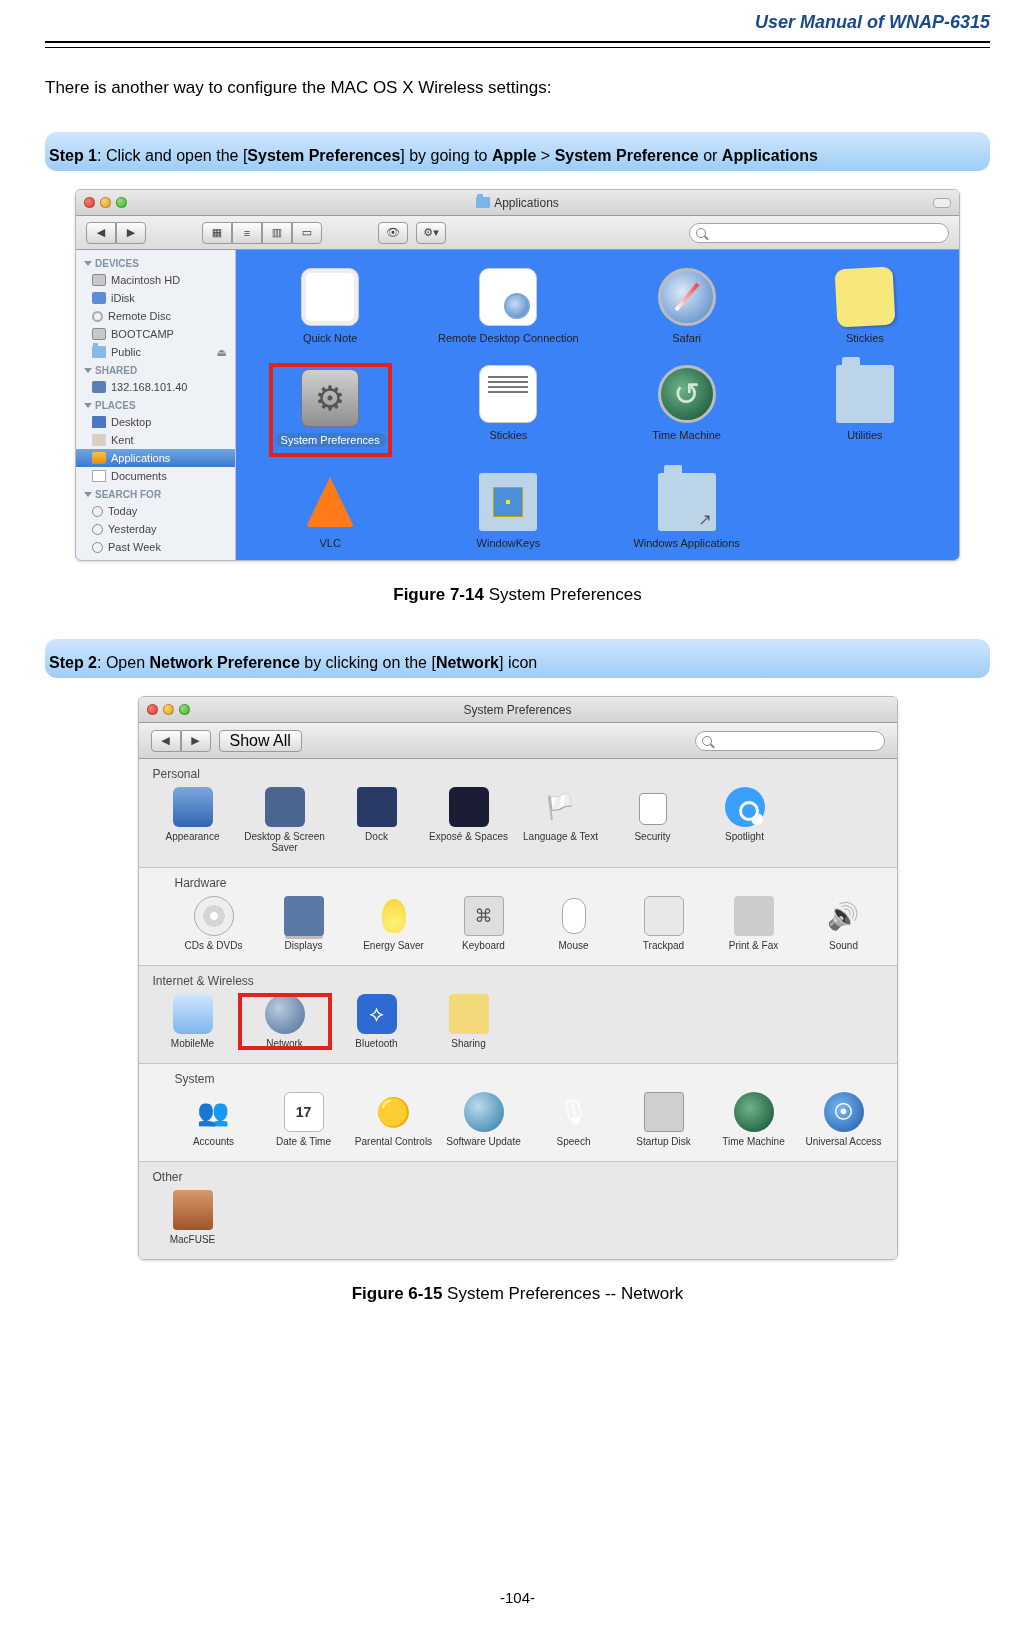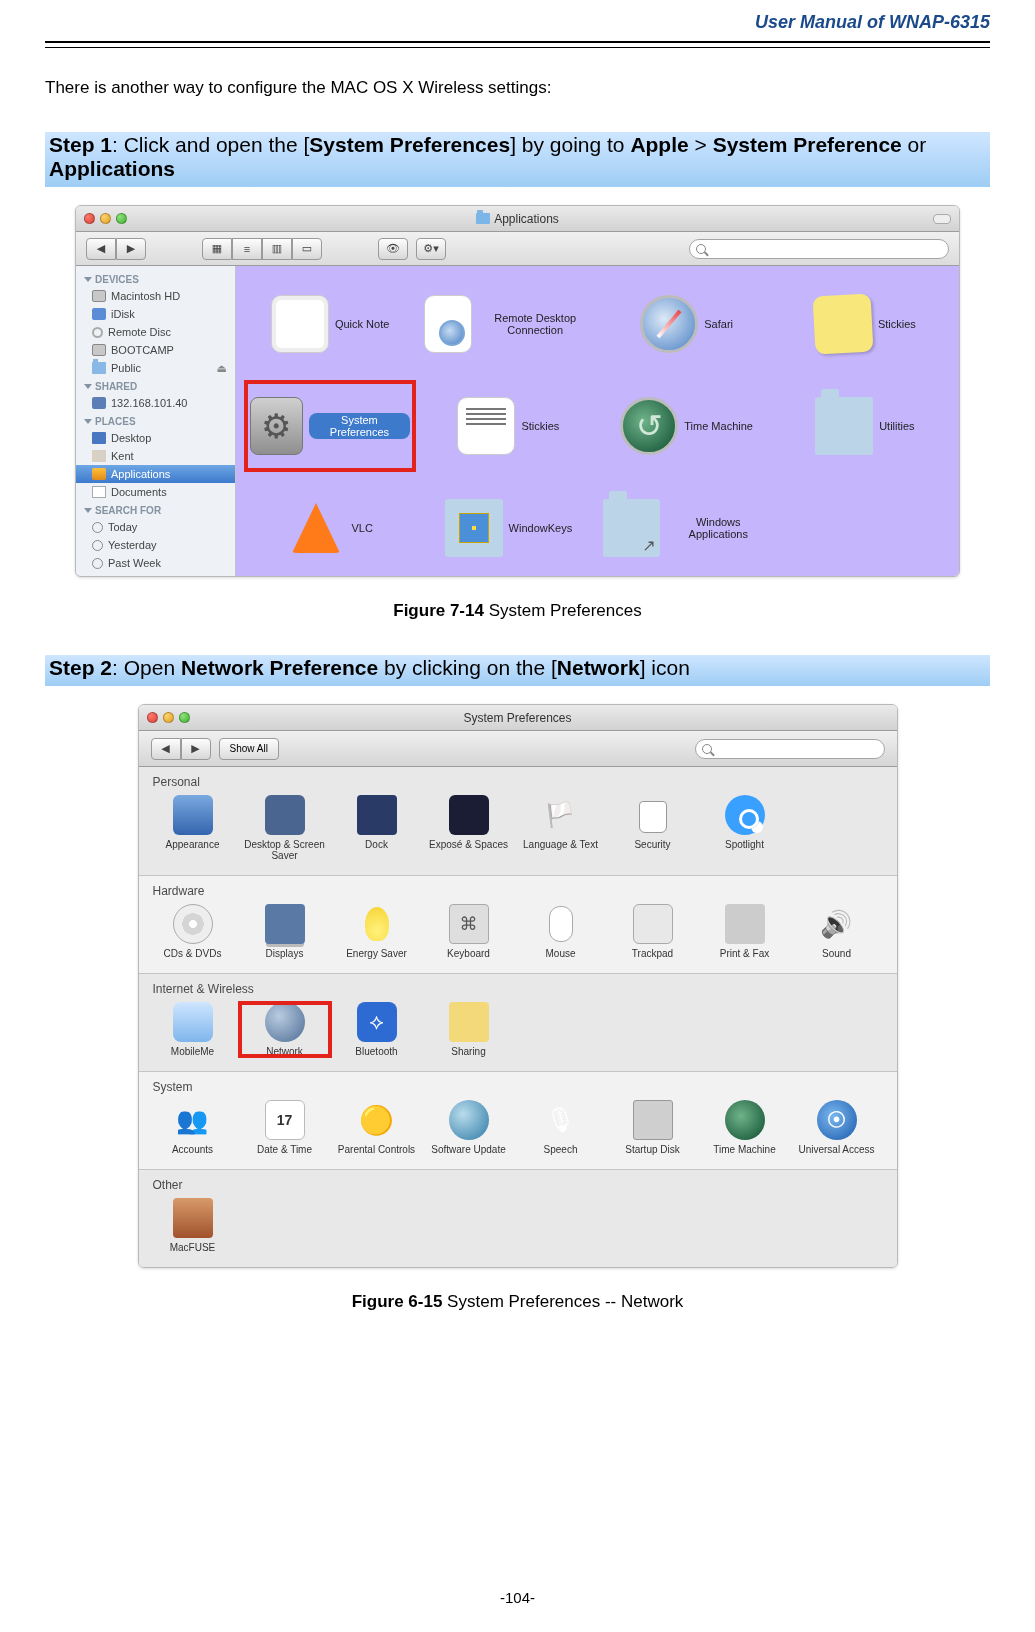--- a/index.html
+++ b/index.html
@@ -18,23 +18,24 @@
     color: #1a4a8a;
     font-size: 18px;
     padding-top: 12px;
     padding-bottom: 8px;
   }
   .hr-top { border: none; border-top: 2.5px solid #000; margin-bottom: 4px; }
   .hr-sub { border: none; border-top: 1px solid #000; margin-bottom: 30px; }
   .intro-text { font-size: 17px; margin-bottom: 34px; }
   .step-bar {
     background: linear-gradient(#cfe6ff, #9ecdf5);
-    padding: 1px 4px 6px 4px;
-    font-size: 21px;
+    padding: 15px 4px 6px 4px;
+    font-size: 16px;
     margin-bottom: 18px;
+    border-radius: 12px;
   }
   .step-bar b { font-weight: bold; }
 
   
   .finder-win {
     margin: 0 auto;
     width: 885px;
     background: #f5f5f5;
     border: 1px solid #b8b8b8;
     border-radius: 6px;
@@ -79,21 +80,21 @@
   .tb-btn.single{border-radius:4px;}
   .spacer{flex:0 0 40px;}
   .search-pill{
     flex:1; max-width:260px; margin-left:auto;
     height:20px; border:1px solid #a5a5a5; border-radius:10px;
     background:#fff; display:flex; align-items:center; padding:0 6px; gap:4px;
   }
   .mag{width:10px;height:10px;border:1.5px solid #888;border-radius:50%;position:relative;}
   .mag::after{content:"";position:absolute;width:5px;height:1.5px;background:#888;bottom:-2px;right:-4px;transform:rotate(45deg);}
 
-  .finder-body{display:flex;background:#c4b5fd;}
+  .finder-body{display:flex;background:#3b82f6;}
   .sidebar{
     width:160px;background:#eef2f6;border-right:1px solid #c4c4c4;
     font-size:11px; padding:4px 0 4px 0; color:#444;
   }
   .sh{color:#8592a2;font-size:10px;font-weight:bold;padding:4px 8px 2px 8px;display:flex;align-items:center;gap:3px;}
   .tri{width:0;height:0;border-left:4px solid transparent;border-right:4px solid transparent;border-top:5px solid #8592a2;}
   .sb-item{display:flex;align-items:center;gap:5px;padding:2px 8px 2px 16px;height:18px;}
   .sb-item.sel{background:linear-gradient(#6ea6e4,#3d7acc);color:#fff;}
   .ico{width:14px;height:12px;display:inline-block;}
   .ico.hd{background:#c8c8c8;border:1px solid #888;border-radius:2px;}
@@ -107,21 +108,21 @@
   .ico.app{background:linear-gradient(#ffbf3a,#e28a1a);border-radius:2px;}
   .ico.doc{background:#fff;border:1px solid #aaa;}
   .ico.clock{border:1.5px solid #888;border-radius:50%;width:11px;height:11px;}
   .eject{margin-left:auto;color:#888;}
 
   .icon-grid{
     flex:1; padding:18px 10px 8px 10px;
     display:grid; grid-template-columns:repeat(4,1fr);
     gap:18px 10px; justify-items:center;
   }
-  .app-cell{display:flex;align-items:center;gap:6px;font-size:11px;color:#222;text-align:center;}
+  .app-cell{display:flex;flex-direction:column;align-items:center;gap:6px;font-size:11px;color:#222;text-align:center;}
   .app-cell.hl{outline:4px solid #e3221c;outline-offset:-2px;padding:4px;}
   .app-cell.hl .app-label{background:#3d7acc;color:#fff;border-radius:8px;padding:1px 6px;}
   .app-icon{width:58px;height:58px;border-radius:10px;display:flex;align-items:center;justify-content:center;font-size:32px;}
   .ai-quick{background:#fff;border:1px solid #ccc;box-shadow:inset 0 0 0 4px #eee;}
   .ai-qt{background:radial-gradient(circle at 35% 35%,#6a9fd8,#0c3968);border-radius:50%;position:relative;border:3px solid #c8c8c8;}
   .ai-qt::after{content:"Q";color:#c3d5ea;font-size:30px;font-weight:bold;}
   .ai-remote{background:#fff;border:1px solid #ccc;position:relative;}
   .ai-remote::after{content:"";position:absolute;bottom:6px;right:6px;width:22px;height:22px;border:2px solid #7aa7d8;border-radius:50%;background:radial-gradient(circle at 40% 40%,#c5dcf3,#4a80c4);}
   .ai-safari{border-radius:50%;background:radial-gradient(circle at 40% 40%,#dce9f7,#4a80c4);border:3px solid #bcbcbc;position:relative;}
   .ai-safari::after{content:"";position:absolute;top:50%;left:50%;width:4px;height:34px;background:linear-gradient(#e44,#fff);transform:translate(-50%,-50%) rotate(40deg);}
@@ -153,25 +154,25 @@
     border:1px solid #b8b8b8;border-radius:6px;overflow:hidden;
     box-shadow:0 1px 3px rgba(0,0,0,0.15);
   }
   .sp-toolbar{
     display:flex;align-items:center;gap:8px;
     background:linear-gradient(#f0f0f0,#d5d5d5);
     height:36px;padding:0 12px;border-bottom:1px solid #9c9c9c;
   }
   .show-all{
     height:22px;padding:0 10px;border:1px solid #9a9a9a;border-radius:4px;
-    background:linear-gradient(#fdfdfd,#dcdcdc);font-size:10px;display:flex;align-items:center;
+    background:linear-gradient(#fdfdfd,#dcdcdc);font-size:16px;display:flex;align-items:center;
   }
   .sp-body{background:#e8e8e8;}
   .sp-section{border-bottom:1px solid #c5c5c5;padding:6px 0 14px 0;}
-  .sp-section.alt{background:#f2f2f2;}
+  .sp-section.alt{background:#f2f2f2;padding-left:22px;}
   .sp-label{font-size:12px;font-weight:normal;color:#4a4a4a;padding:2px 14px 6px 14px;}
   .sp-row{display:flex;gap:0;padding:0 8px;}
   .sp-cell{width:92px;display:flex;flex-direction:column;align-items:center;gap:4px;font-size:10px;color:#333;text-align:center;}
   .sp-icon{width:40px;height:40px;border-radius:6px;display:flex;align-items:center;justify-content:center;font-size:22px;color:#fff;}
   .sp-cell.hl{outline:4px solid #e3221c;outline-offset:-3px;}
 
   .i-appr{background:linear-gradient(#7aa9e0,#3464ad);}
   .i-desk{background:#4a658f;}
   .i-dock{background:#2a3a66;border-radius:4px;}
   .i-expose{background:#1a1d33;}

